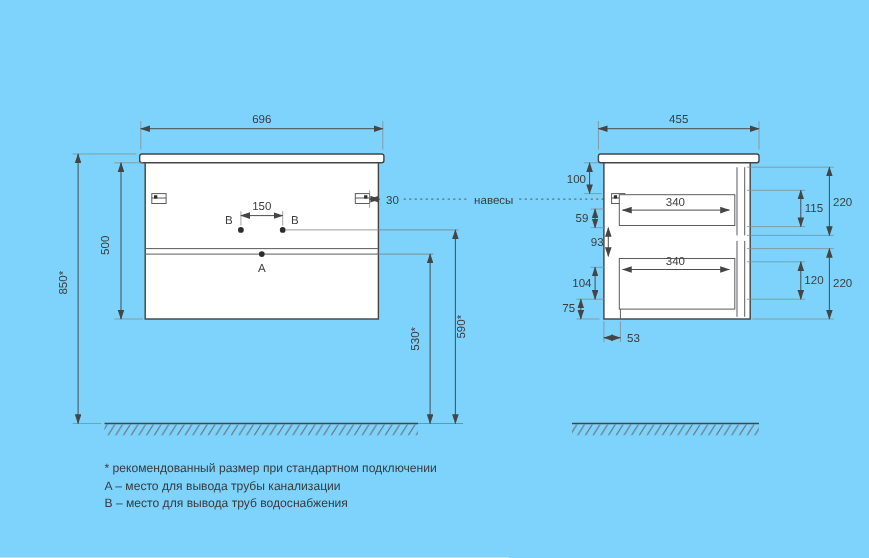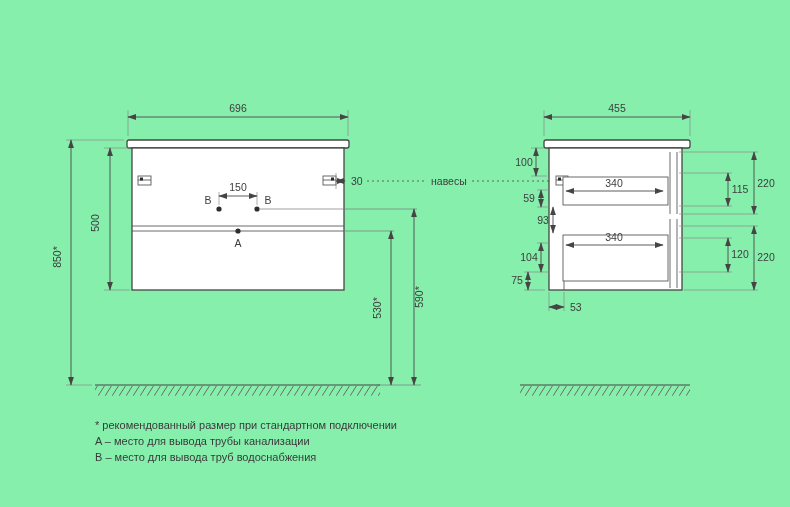--- a/index.html
+++ b/index.html
@@ -1,16 +1,16 @@
 <!DOCTYPE html>
 <html><head>
 <meta charset="utf-8">
 <style>
   html,body{margin:0;padding:0;background:#ffffff;}
-  #canvas{position:relative;width:790px;height:507px;background:#86efac;overflow:hidden;}
+  #canvas{position:relative;width:790px;height:507px;background:#7dd3fc;overflow:hidden;}
   svg text{
     font-family:"Liberation Sans","DejaVu Sans",sans-serif;
     fill:#3d3d3d;
     font-size:10.5px;
   }
   svg text.note{font-size:11px;fill:#3a3a3a;}
   .outline{stroke:#454545;stroke-width:1.3;fill:#ffffff;}
   .inner{stroke:#5a5a5a;stroke-width:0.9;fill:none;}
   .innerRect{stroke:#5a5a5a;stroke-width:0.9;fill:#ffffff;}
   .ext{stroke:#8a8a8a;stroke-width:0.7;fill:none;}

